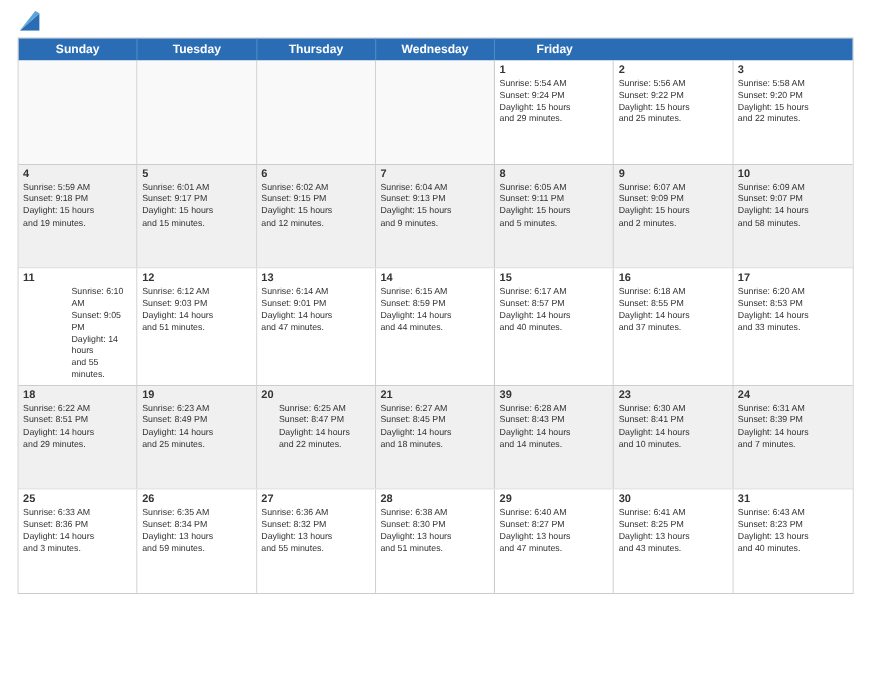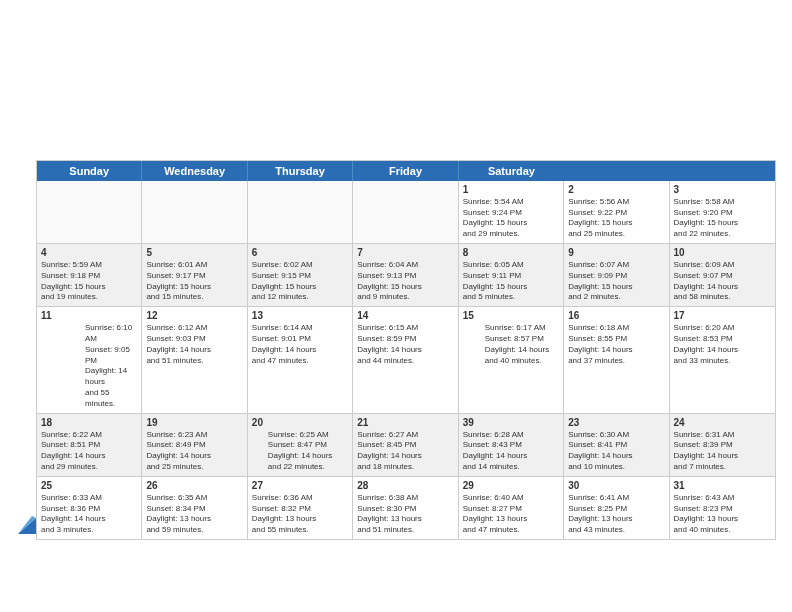--- a/index.html
+++ b/index.html
@@ -8,22 +8,21 @@
       background: #fff;
       width: 792px;
       height: 612px;
       overflow: hidden;
     }
     .page {
       width: 792px;
       height: 556px;
       padding: 16px;
       display: flex;
-      flex-direction: row;
-      align-items: flex-end;
+      flex-direction: column;
     }
     .header {
       display: flex;
       align-items: flex-start;
       justify-content: space-between;
       margin-bottom: 8px;
     }
     .logo {
       display: flex;
       align-items: center;
@@ -118,24 +117,24 @@
     </div>
     <div class="title-area">
       <div class="month-title"></div>
       <div class="subtitle"></div>
     </div>
   </div>
 
   <div class="calendar">
     <div class="cal-header">
     <div class="cal-header-cell">Sunday</div>
+        <div class="cal-header-cell">Tuesday</div>
+        <div class="cal-header-cell">Thursday</div>
         <div class="cal-header-cell">Wednesday</div>
-        <div class="cal-header-cell">Thursday</div>
         <div class="cal-header-cell">Friday</div>
-        <div class="cal-header-cell">Saturday</div>
       </div>
     <div class="cal-body">
     <div class="cal-row">
           <div class="cal-cell empty"></div>
           <div class="cal-cell empty"></div>
           <div class="cal-cell empty"></div>
           <div class="cal-cell empty"></div>
           <div class="cal-cell">
             <span class="day-num">1</span>
             <div class="cell-text" style="white-space: pre-line;">Sunrise: 5:54 AM
@@ -233,21 +232,21 @@
           </div>
           <div class="cal-cell">
             <span class="day-num">14</span>
             <div class="cell-text" style="white-space: pre-line;">Sunrise: 6:15 AM
 Sunset: 8:59 PM
 Daylight: 14 hours
 and 44 minutes.</div>
           </div>
           <div class="cal-cell">
             <span class="day-num">15</span>
-            <div class="cell-text" style="white-space: pre-line; margin-left: 22px;">Sunrise: 6:17 AM
+            <div class="cell-text" style="white-space: pre-line;">Sunrise: 6:17 AM
 Sunset: 8:57 PM
 Daylight: 14 hours
 and 40 minutes.</div>
           </div>
           <div class="cal-cell">
             <span class="day-num">16</span>
             <div class="cell-text" style="white-space: pre-line;">Sunrise: 6:18 AM
 Sunset: 8:55 PM
 Daylight: 14 hours
 and 37 minutes.</div>

